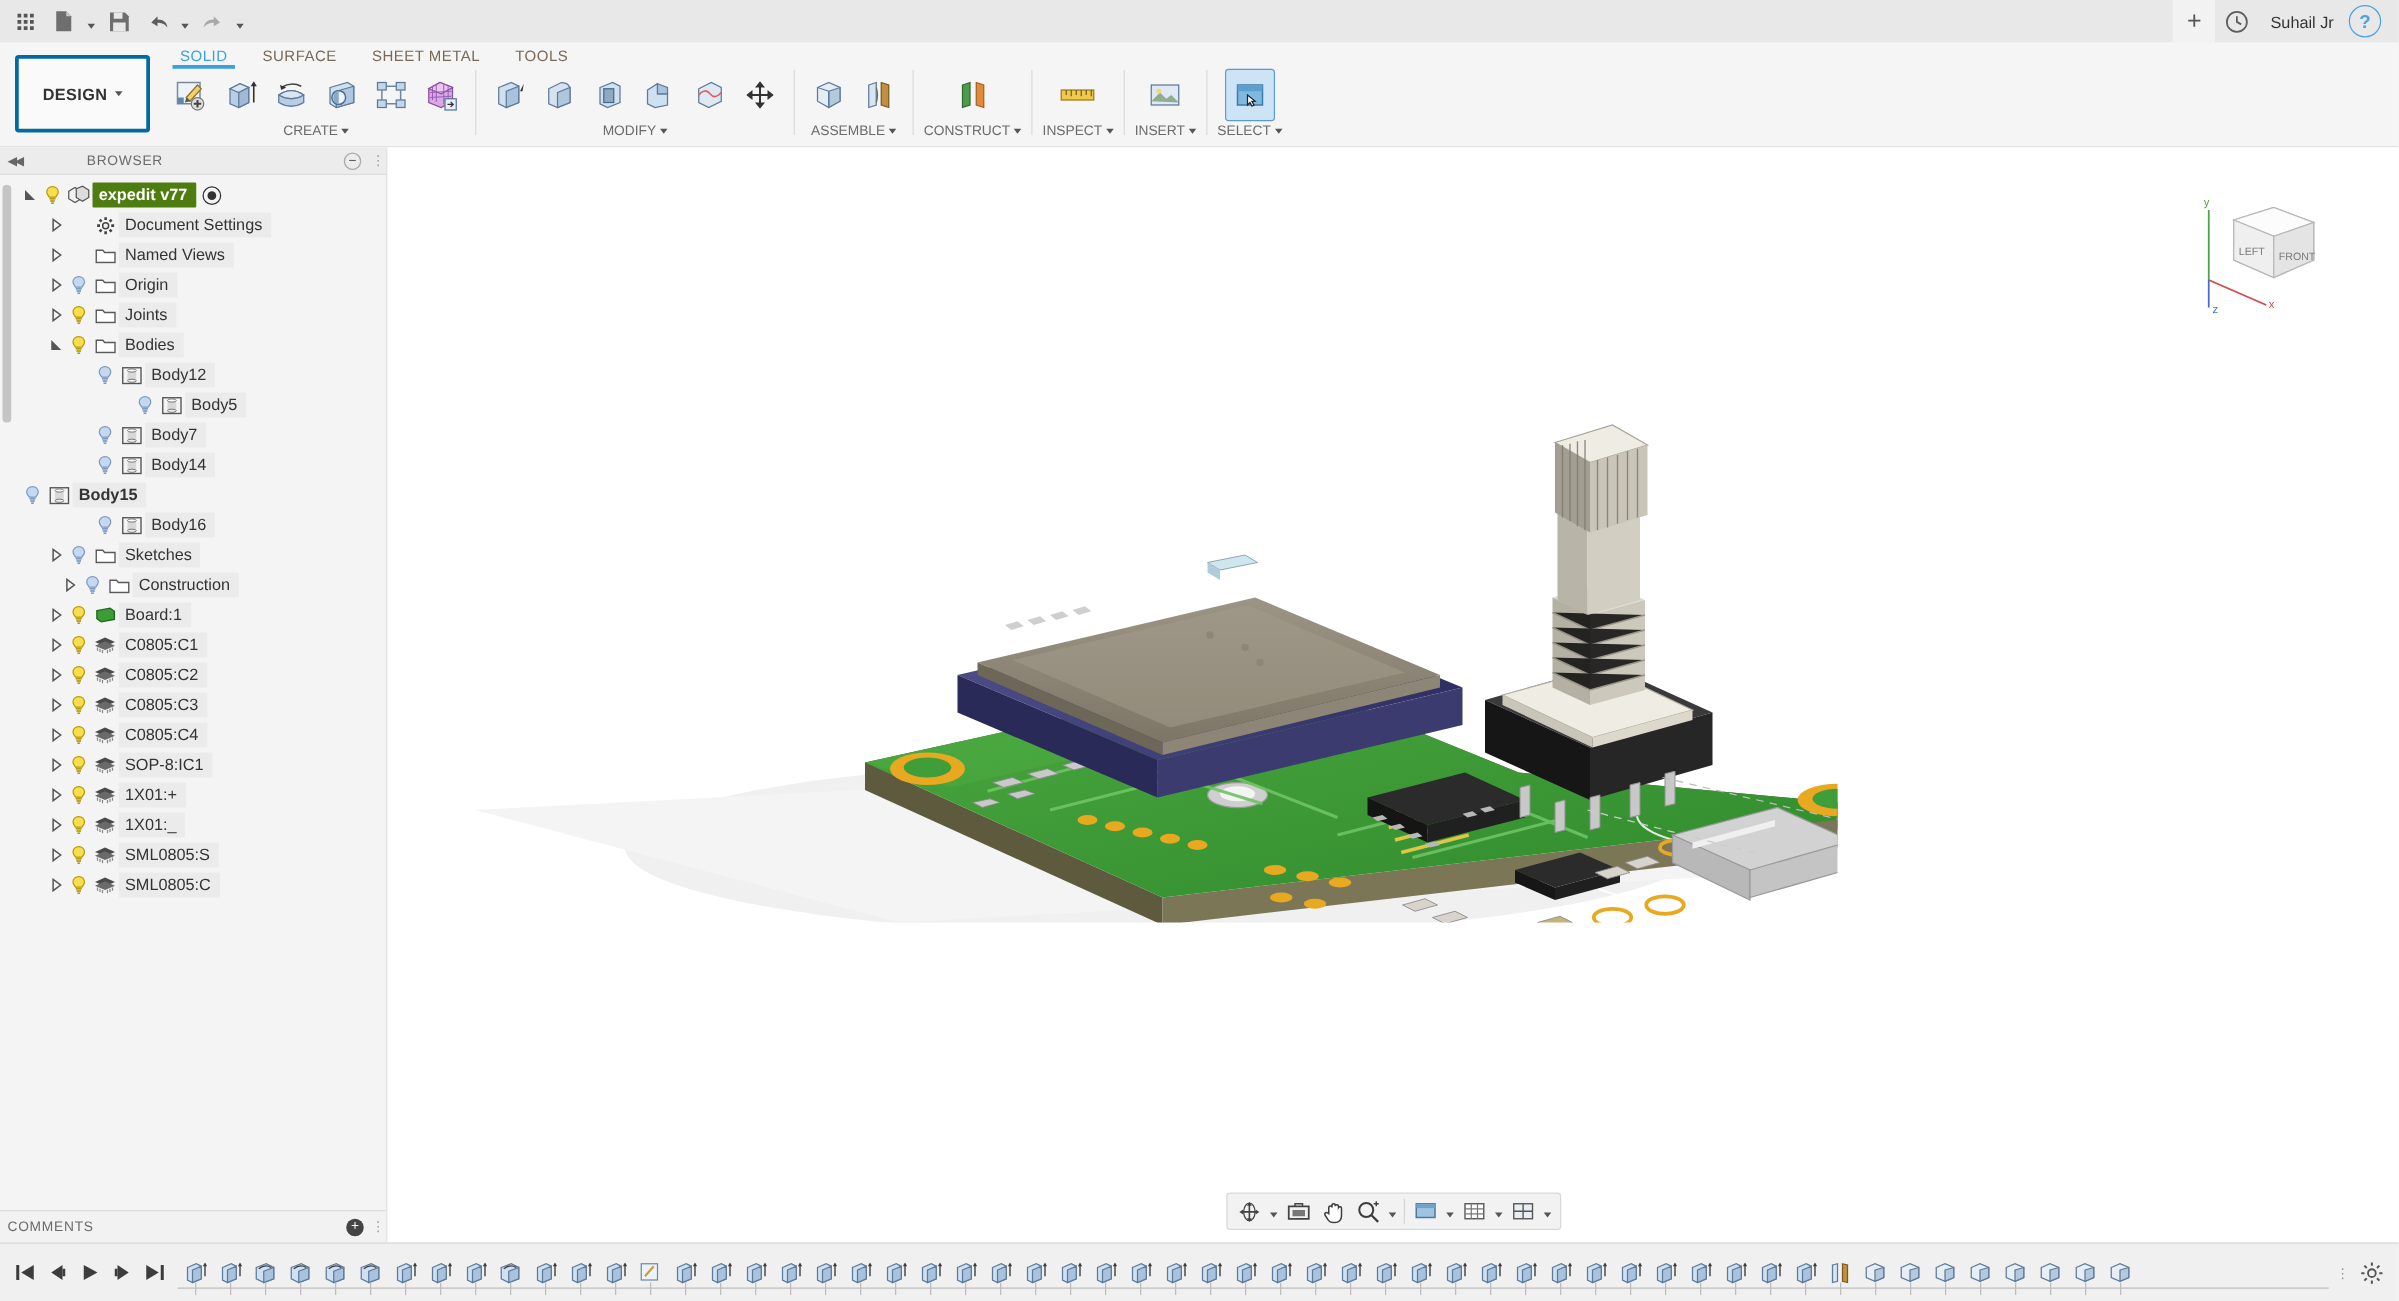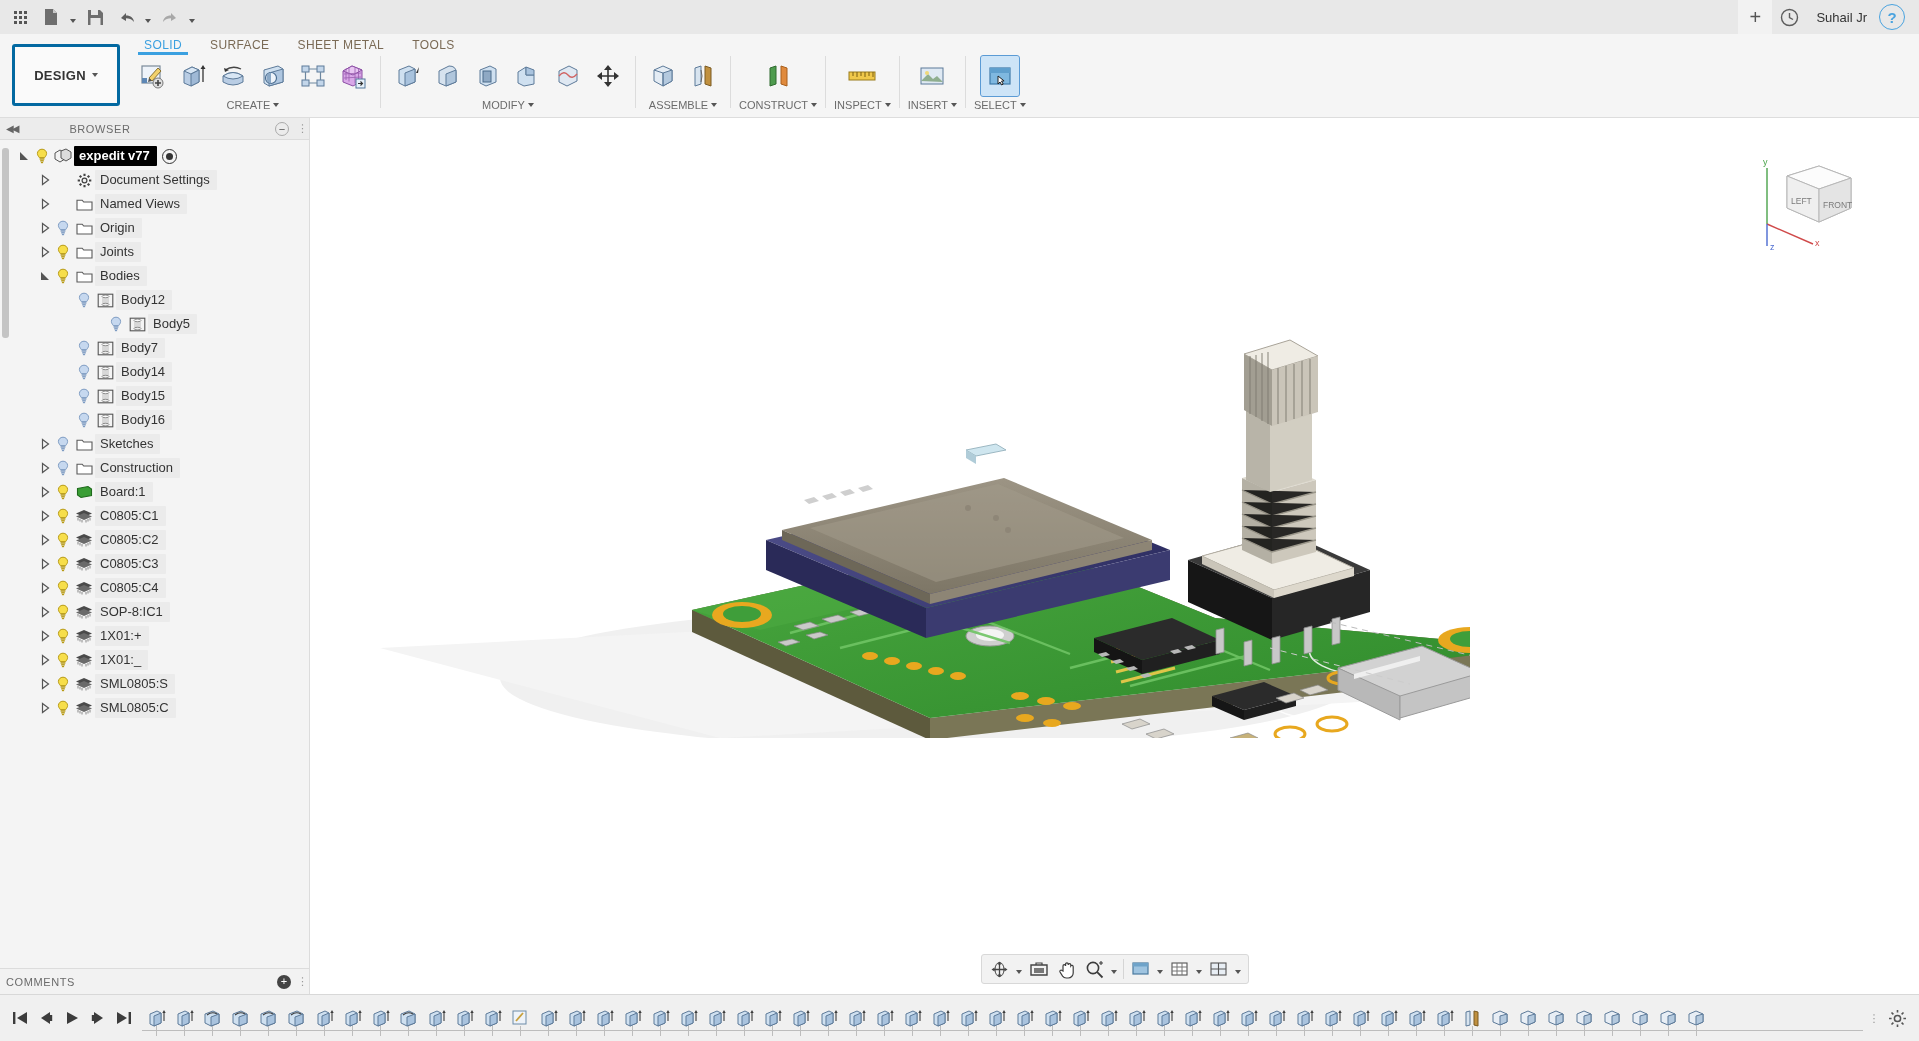--- a/index.html
+++ b/index.html
@@ -75,21 +75,21 @@
   .bh-label { font-size:11px; color:#6b6b6b; letter-spacing:.6px;margin-left:44px;}
   .bh-min { margin-left:auto; width:14px;height:14px;border:1px solid #aaa;border-radius:50%;display:flex;align-items:center;justify-content:center;font-size:11px;color:#555;cursor:pointer;}
   .bh-grip { width:6px; color:#999; font-size:11px; cursor:col-resize;}
   .tree { flex:1; overflow:hidden; padding-top:4px; }
   .row { height:24px; display:flex; align-items:center; font-size:13px; color:#333; cursor:default;}
   .twisty{ width:16px;height:24px;display:flex;align-items:center;justify-content:center;cursor:pointer;}
   .bulb { width:20px;height:24px;display:flex;align-items:center;justify-content:center;cursor:pointer;}
   .bulb svg{display:block;}
   .ico { width:22px;height:24px;display:flex;align-items:center;justify-content:center;}
   .lbl { padding:2px 7px 3px 5px; background:#ebebeb; border-radius:1px; white-space:nowrap;}
-  .row.selected .lbl{ background:#000000; color:#fff; font-weight:bold;}
+  .row.selected .lbl{ background:#4d7c0f; color:#fff; font-weight:bold;}
   .row .radio{ width:15px;height:15px;border:1.6px solid #333;border-radius:50%;margin-left:5px;display:flex;align-items:center;justify-content:center;cursor:pointer;}
   .row .radio i{width:7px;height:7px;background:#333;border-radius:50%;display:block;}
   .vscroll{position:absolute;left:2px;top:30px;width:7px;height:190px;background:#c4c4c4;border-radius:3px;}
   .comments { height:26px; border-top:1px solid #dcdcdc; background:#f2f2f2; display:flex; align-items:center; padding:0 6px; gap:6px;}
   .c-label{font-size:11px;color:#6b6b6b;letter-spacing:.6px;}
   .c-plus{margin-left:auto;width:14px;height:14px;border-radius:50%;background:#444;color:#fff;display:flex;align-items:center;justify-content:center;font-size:11px;line-height:1;cursor:pointer;}
 
   
   .canvas { flex:1; position:relative; background:#ffffff; overflow:hidden;}
   .viewcube { position:absolute; right:52px; top:28px; width:110px; height:110px; }
@@ -609,21 +609,21 @@
             <span class="ico">
               <svg width="17" height="15" viewBox="0 0 17 15">
                 <rect x="1.2" y="1.2" width="14.6" height="12.6" fill="none" stroke="#555" stroke-width="1.1"></rect>
                 <path d="M5 3.4 h7 v8.2 h-7 z" fill="#d8d8d8"></path>
                 <ellipse cx="8.5" cy="3.4" rx="3.5" ry="1.3" fill="#fafafa" stroke="#777" stroke-width=".8"></ellipse>
                 <ellipse cx="8.5" cy="11.6" rx="3.5" ry="1.3" fill="#ededed" stroke="#777" stroke-width=".8"></ellipse>
               </svg>
             </span>
             <span class="lbl">Body14</span>
           </div>
-          <div class="row" style="padding-left: 58px;">
+          <div class="row" style=" font-weight: bold;">
             <span class="twisty"></span>
             <span class="bulb">
               <svg width="14" height="16" viewBox="0 0 14 16">
                 <path d="M7 1.2c2.7 0 4.6 2 4.6 4.3 0 1.9-1.3 2.9-1.9 4.1H4.3C3.7 8.4 2.4 7.4 2.4 5.5 2.4 3.2 4.3 1.2 7 1.2z" fill="#c6d8ef" stroke="#7d9bc2" stroke-width="1"></path>
                 <rect x="4.6" y="10.2" width="4.8" height="1.5" fill="#7d9bc2"></rect>
                 <rect x="5.2" y="12.1" width="3.6" height="1.4" fill="#7d9bc2"></rect>
                 <rect x="5.9" y="13.9" width="2.2" height="1.3" fill="#7d9bc2"></rect>
               </svg>
             </span>
             <span class="ico">
@@ -670,21 +670,21 @@
                 <rect x="5.9" y="13.9" width="2.2" height="1.3" fill="#7d9bc2"></rect>
               </svg>
             </span>
             <span class="ico">
               <svg width="17" height="14" viewBox="0 0 17 14">
                 <path d="M1 3.2 h5.2 l1.5 1.8 H16 V13 H1 Z" fill="#fff" stroke="#5a5a5a" stroke-width="1.1"></path>
               </svg>
             </span>
             <span class="lbl">Sketches</span>
           </div>
-          <div class="row" style="padding-left: 37px;">
+          <div class="row" style="padding-left: 37px; margin-left: 11px;">
             <span class="twisty">
               <svg width="12" height="12" viewBox="0 0 12 12">
                 <path d="M3.5 1.5 L9.5 6 L3.5 10.5 Z" fill="none" stroke="#555" stroke-width="1.2"></path>
               </svg>
             </span>
             <span class="bulb">
               <svg width="14" height="16" viewBox="0 0 14 16">
                 <path d="M7 1.2c2.7 0 4.6 2 4.6 4.3 0 1.9-1.3 2.9-1.9 4.1H4.3C3.7 8.4 2.4 7.4 2.4 5.5 2.4 3.2 4.3 1.2 7 1.2z" fill="#c6d8ef" stroke="#7d9bc2" stroke-width="1"></path>
                 <rect x="4.6" y="10.2" width="4.8" height="1.5" fill="#7d9bc2"></rect>
                 <rect x="5.2" y="12.1" width="3.6" height="1.4" fill="#7d9bc2"></rect>

